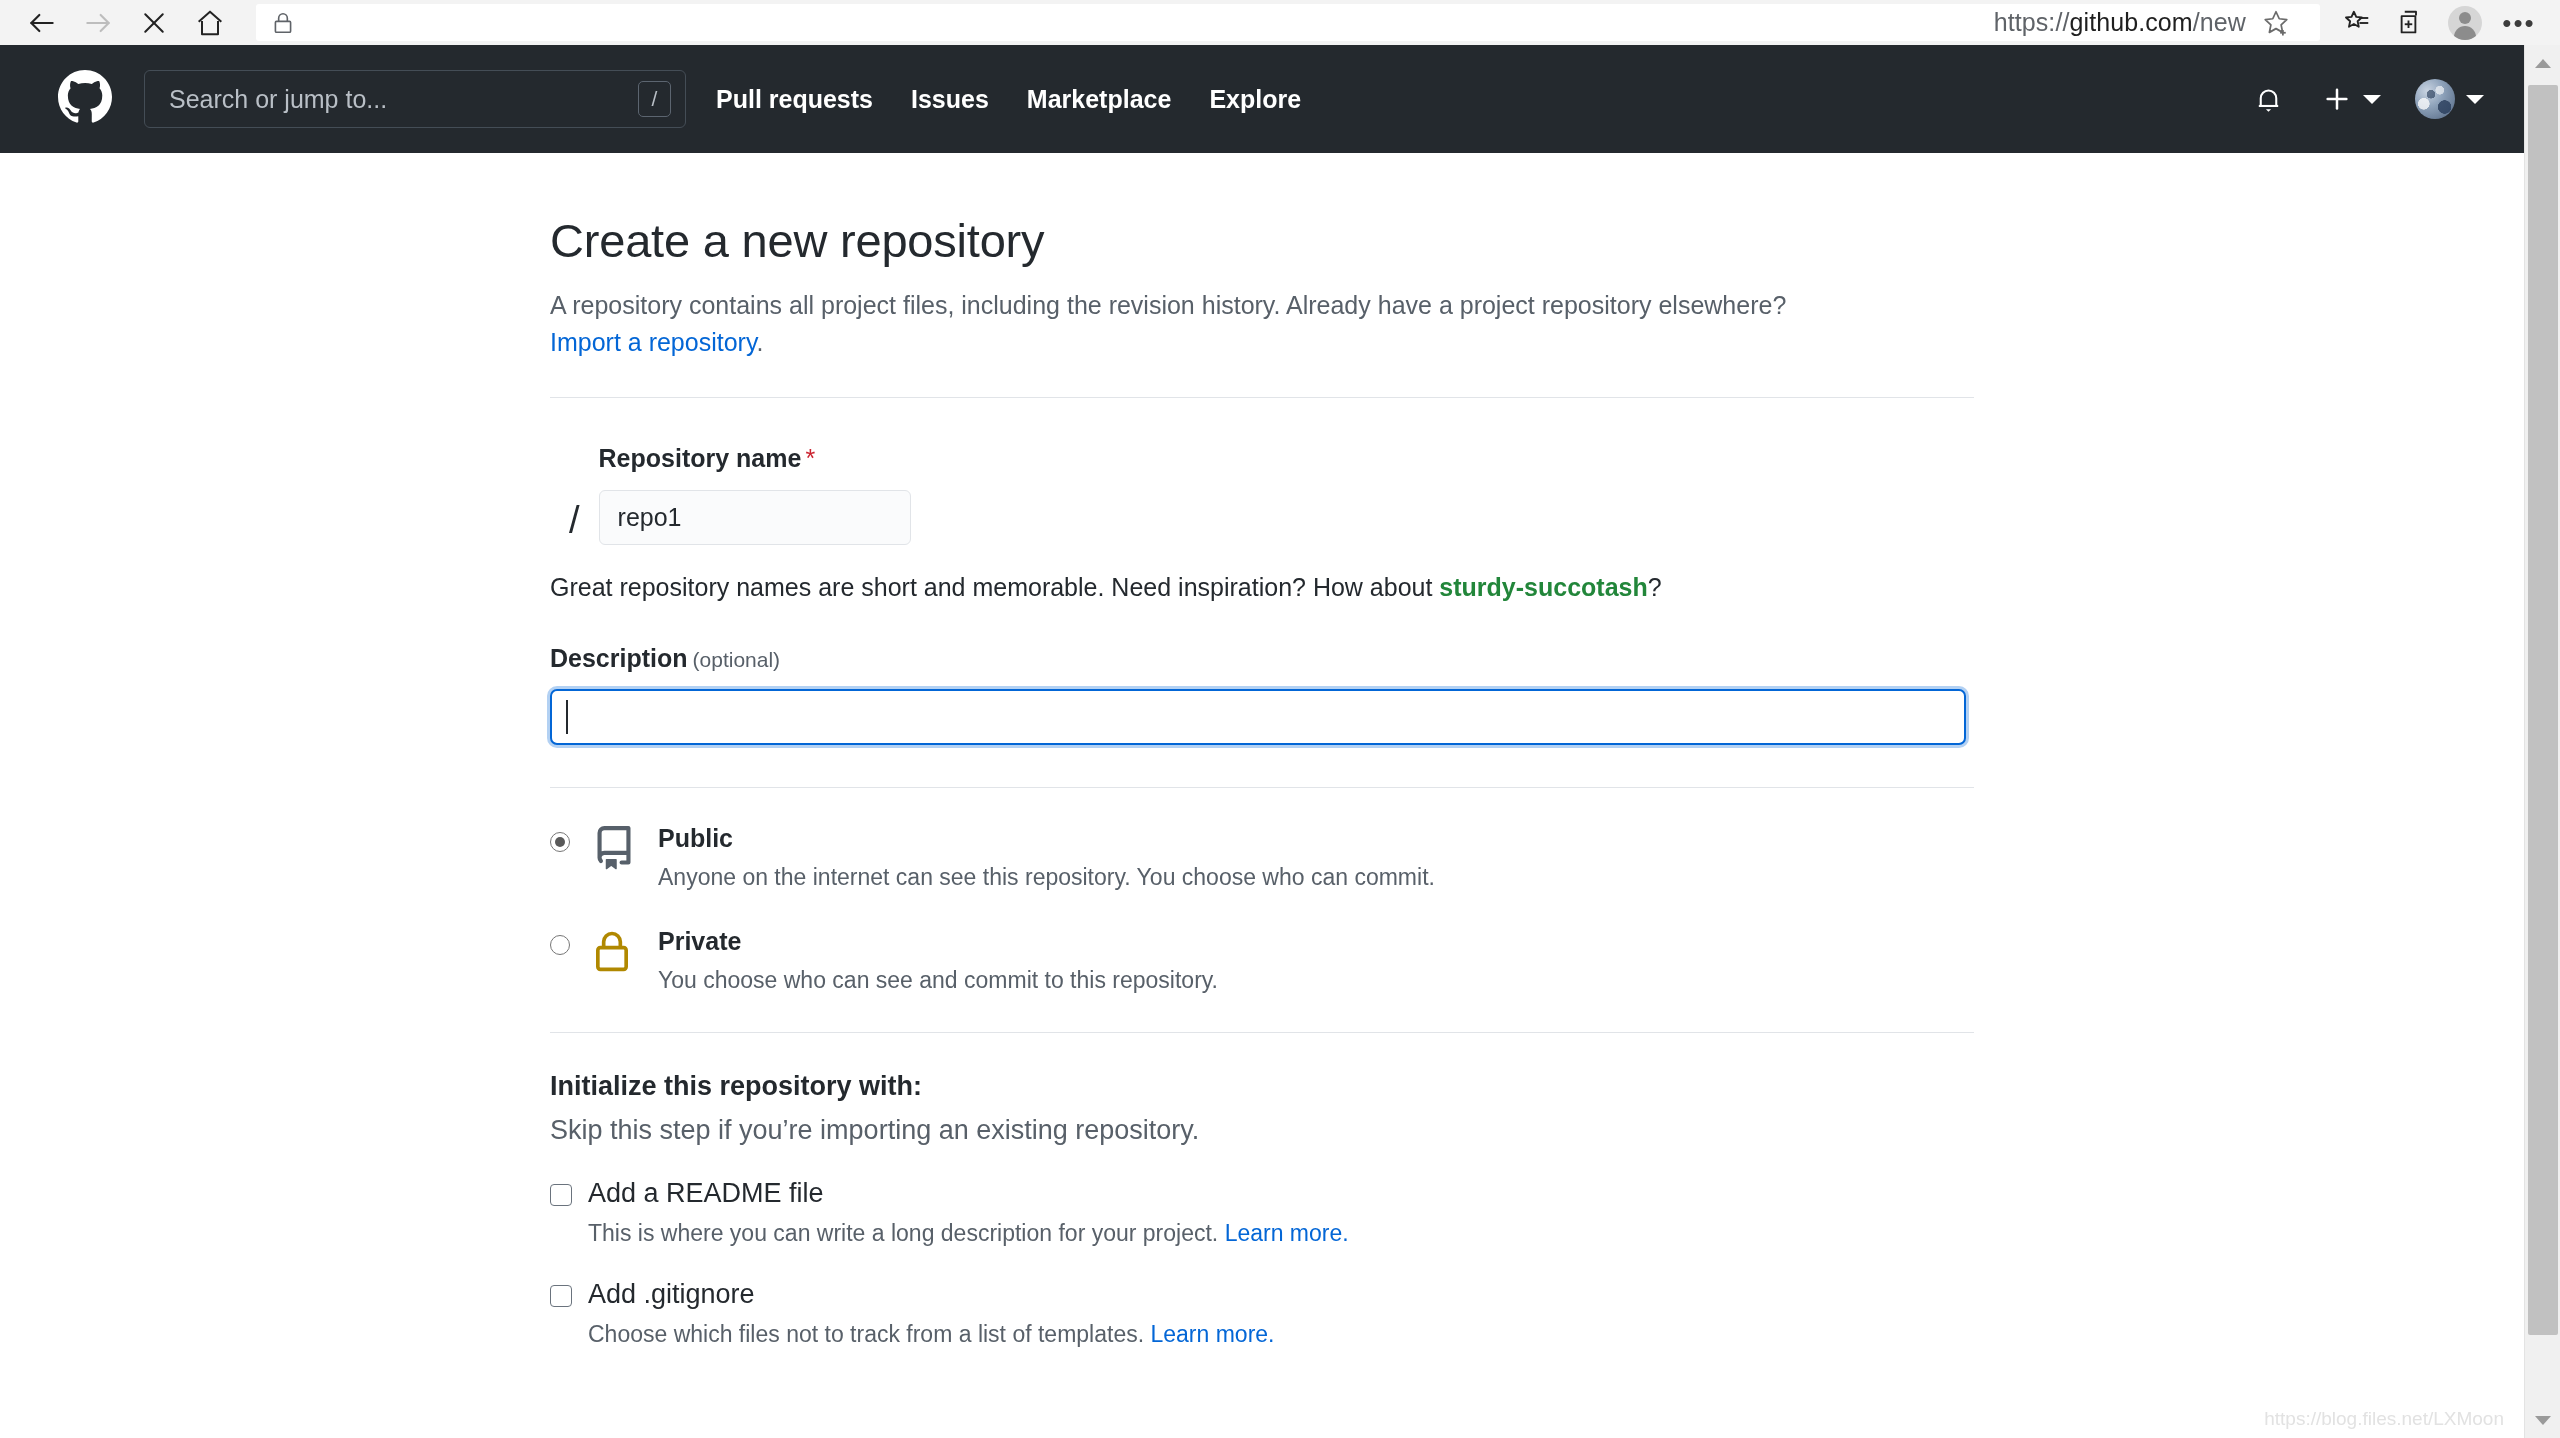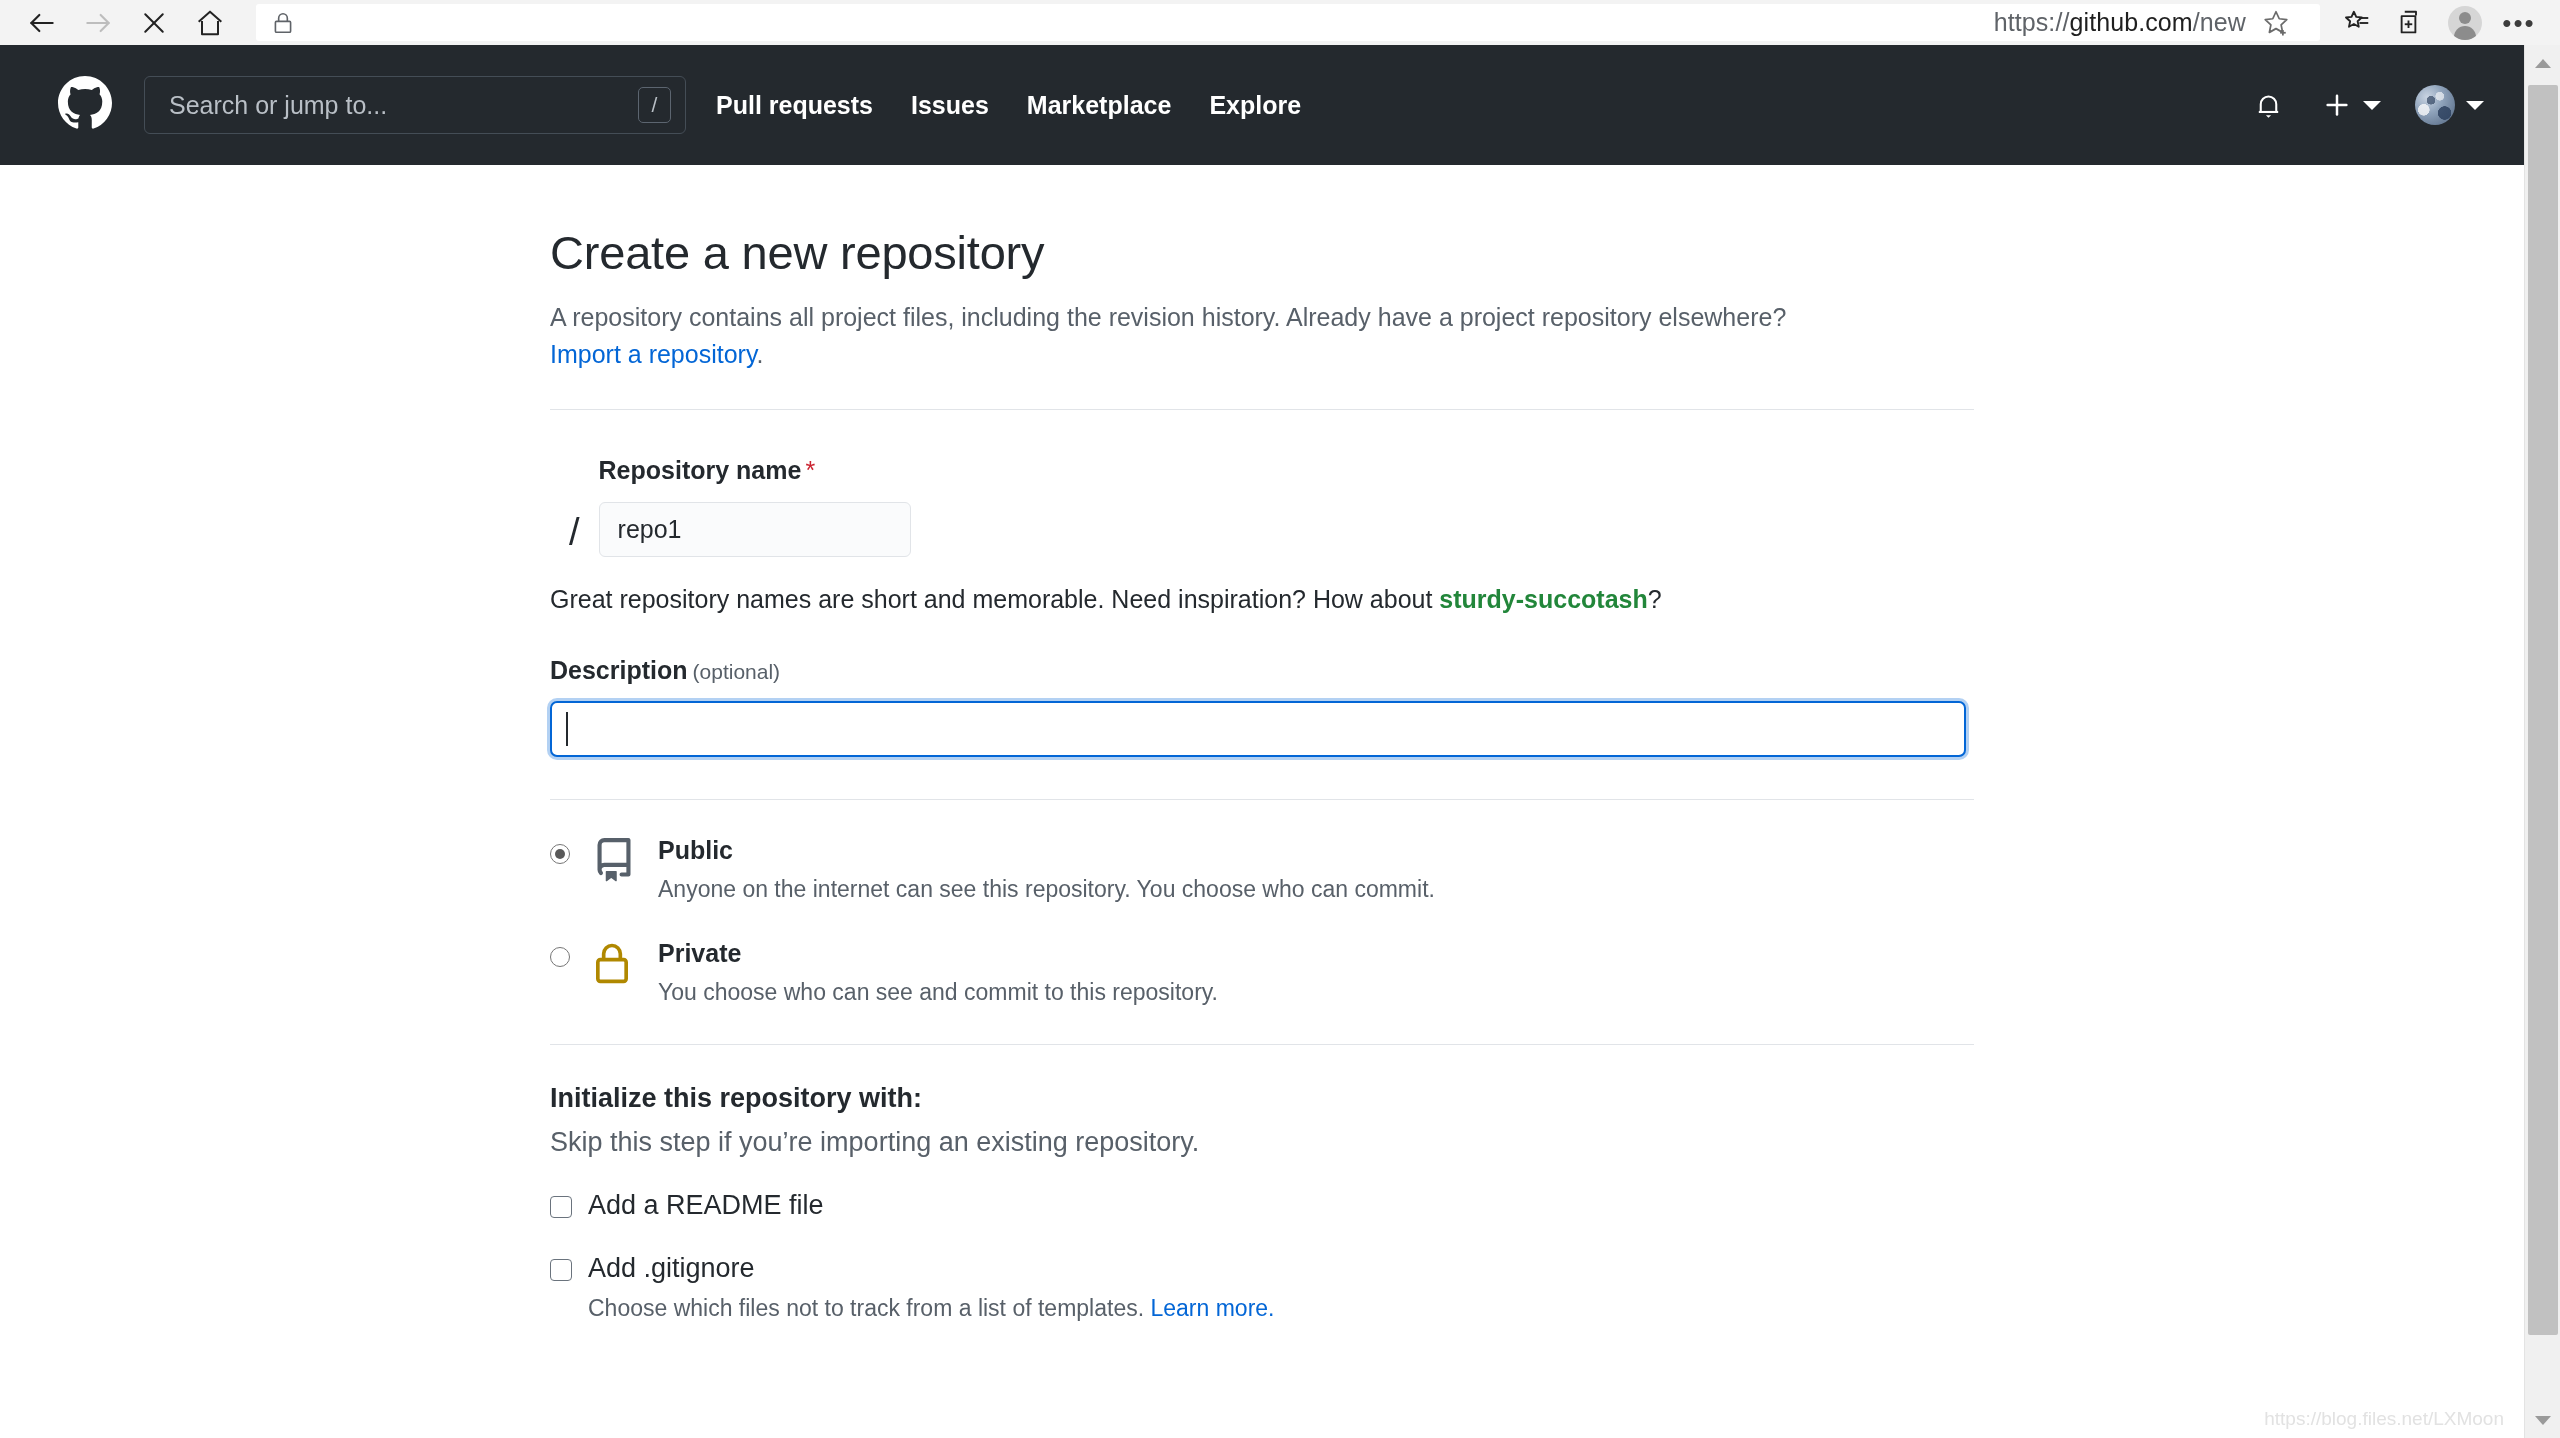--- a/index.html
+++ b/index.html
@@ -89,21 +89,21 @@
   .page-area {
     width: 2524px;
     height: 1393px;
     overflow: hidden;
     position: relative;
     background:#fff;
   }
 
   
   .gh-header {
-    height: 120px;
+    height: 108px;
     background: #24292e;
     display: flex;
     align-items: center;
     padding: 0 40px 0 58px;
   }
   .gh-logo { flex: 0 0 auto; margin-right: 32px; }
   .gh-search {
     width: 542px; height: 58px;
     border: 1px solid #444d56;
     border-radius: 6px;
@@ -544,20 +544,21 @@
     <hr class="rule3">
 
     <div class="init-title">Initialize this repository with:</div>
     <div class="init-sub">Skip this step if you’re importing an existing repository.</div>
 
     <div>
       <div class="cb-row">
         <span class="checkbox"></span>
         <span class="cb-title">Add a README file</span>
       </div>
+      <div class="cb-desc"><span>This is where you can write a long description for your project.</span> <a class="link" href="#">Learn more.</a></div>
     </div>
 
     <div>
       <div class="cb-row">
         <span class="checkbox"></span>
         <span class="cb-title">Add .gitignore</span>
       </div>
       <div class="cb-desc"><span>Choose which files not to track from a list of templates.</span> <a class="link" href="#">Learn more.</a></div>
     </div>
 

